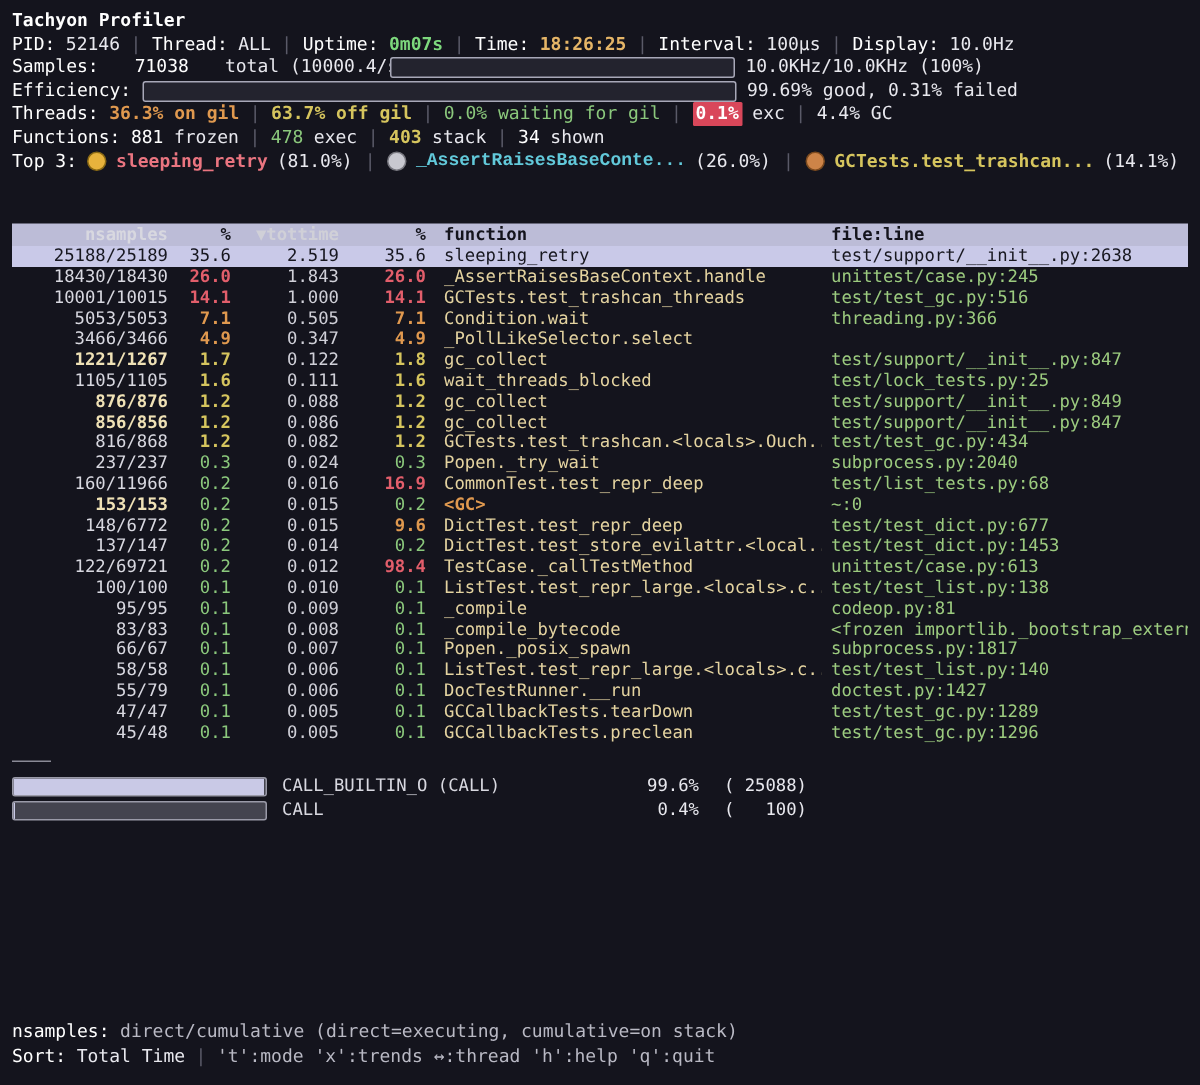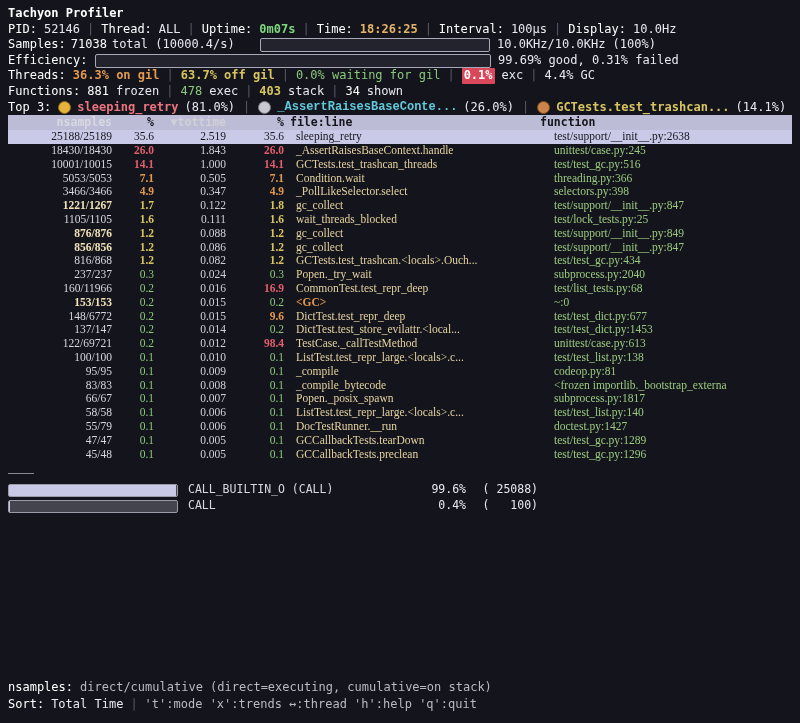--- a/index.html
+++ b/index.html
@@ -13,21 +13,21 @@
   .line{display:flex;align-items:center;height:15.6px;white-space:pre;flex:0 0 auto;gap:7px;}
   .lbl{color:#ffffff;font-weight:normal;}
   .val{color:#e8e8ee;}
   .sep{color:#5a5a68;}
   .green{color:#7dd87d;font-weight:bold;}
   .time{color:#e5b567;font-weight:bold;}
   .title{font-weight:bold;color:#ffffff;text-align:center;}
 
   
   .hbar{position:relative;display:inline-block;height:12px;border:1px solid #a8a8b8;border-radius:2px;background:#23232e;overflow:hidden;vertical-align:middle;}
-  .samples-group{width:245px;flex:0 0 auto;display:inline-flex;gap:5px;white-space:pre;}
+  .samples-group{width:245px;flex:0 0 auto;display:inline-flex;gap:24px;white-space:pre;}
   .samples-bar{width:228px;flex:0 0 auto;}
   .eff-label{width:80px;flex:0 0 auto;}
   .eff-bar{width:394px;flex:0 0 auto;}
 
   .c-orange{color:#e0994f;font-weight:bold;}
   .c-yellow{color:#d6c55e;font-weight:bold;}
   .c-greenpct{color:#8bc87c;}
   .badge-red{background:#d9475a;color:#ffffff;font-weight:bold;padding:0 2px;border-radius:1px;}
 
   
@@ -35,23 +35,23 @@
   .medal{width:11px;height:11px;border-radius:50%;display:inline-block;flex:0 0 auto;}
   .medal.gold{background:#e8b33c;border:1px solid #8a6914;}
   .medal.silver{background:#c8c8d0;border:1px solid #77777f;}
   .medal.bronze{background:#cd8448;border:1px solid #7c4a1e;}
   .t3-red{color:#ea7580;font-weight:bold;}
   .t3-cyan{color:#62c9da;font-weight:bold;font-family:Liberation Mono, monospace;}
   .t3-yellow{color:#d6c55e;font-weight:bold;}
   .t3pct{color:#e8e8ee;}
 
   
-  .table{flex:0 0 auto;font-size:11.5px;}
+  .table{margin-top:34px;flex:0 0 auto;font-size:11.5px;}
   .thead{display:flex;align-items:center;height:15px;background:#bcbcd7;color:#14141c;font-weight:bold;white-space:pre;}
-  .trow{display:flex;align-items:center;height:13.8px;white-space:pre;font-family:Liberation Serif, serif;}
+  .trow{display:flex;align-items:center;height:13.8px;white-space:pre;}
   .c{overflow:hidden;white-space:pre;}
   .col-nsamples{width:104px;text-align:right;flex:0 0 auto;color:#d8d8e0;}
   .col-pct1{width:42px;text-align:right;flex:0 0 auto;}
   .col-tottime{width:72px;text-align:right;flex:0 0 auto;color:#d0d0d8;}
   .col-pct2{width:58px;text-align:right;flex:0 0 auto;}
   .col-func{width:252px;padding-left:12px;flex:0 0 auto;color:#e4d3a0;}
   .col-file{flex:1;padding-left:6px;color:#9ccb7f;}
   .thead .col-func,.thead .col-file{color:#14141c;}
   .col-red{color:#e25e6b;font-weight:bold;}
   .col-orange{color:#e0994f;font-weight:bold;}
@@ -177,22 +177,22 @@
   </span>
 </span>
   </div>
 
   <div class="table">
     <div class="thead">
       <span class="c col-nsamples">nsamples</span>
       <span class="c col-pct1">%</span>
       <span class="c col-tottime">▼tottime</span>
       <span class="c col-pct2">%</span>
+      <span class="c col-func">function</span>
       <span class="c col-file">file:line</span>
-      <span class="c col-func">function</span>
     </div>
     <div id="table-body">
   <div class="trow selected">
     <span class="c col-nsamples nsamples">25188/25189</span>
     <span class="c col-pct1 pct1">35.6</span>
     <span class="c col-tottime tottime">2.519</span>
     <span class="c col-pct2 pct2">35.6</span>
     <span class="c col-func func">sleeping_retry</span>
     <span class="c col-file file">test/support/__init__.py:2638</span>
   </div>
@@ -223,21 +223,20 @@
     <span class="c col-func func">Condition.wait</span>
     <span class="c col-file file">threading.py:366</span>
   </div>
 
   <div class="trow">
     <span class="c col-nsamples nsamples">3466/3466</span>
     <span class="c col-pct1 pct1 col-orange">4.9</span>
     <span class="c col-tottime tottime">0.347</span>
     <span class="c col-pct2 pct2 col-orange">4.9</span>
     <span class="c col-func func">_PollLikeSelector.select</span>
-    <span class="c col-file file">selectors.py:398</span>
   </div>
 
   <div class="trow">
     <span class="c col-nsamples nsamples hl">1221/1267</span>
     <span class="c col-pct1 pct1 col-yellow">1.7</span>
     <span class="c col-tottime tottime">0.122</span>
     <span class="c col-pct2 pct2 col-yellow">1.8</span>
     <span class="c col-func func">gc_collect</span>
     <span class="c col-file file">test/support/__init__.py:847</span>
   </div>

